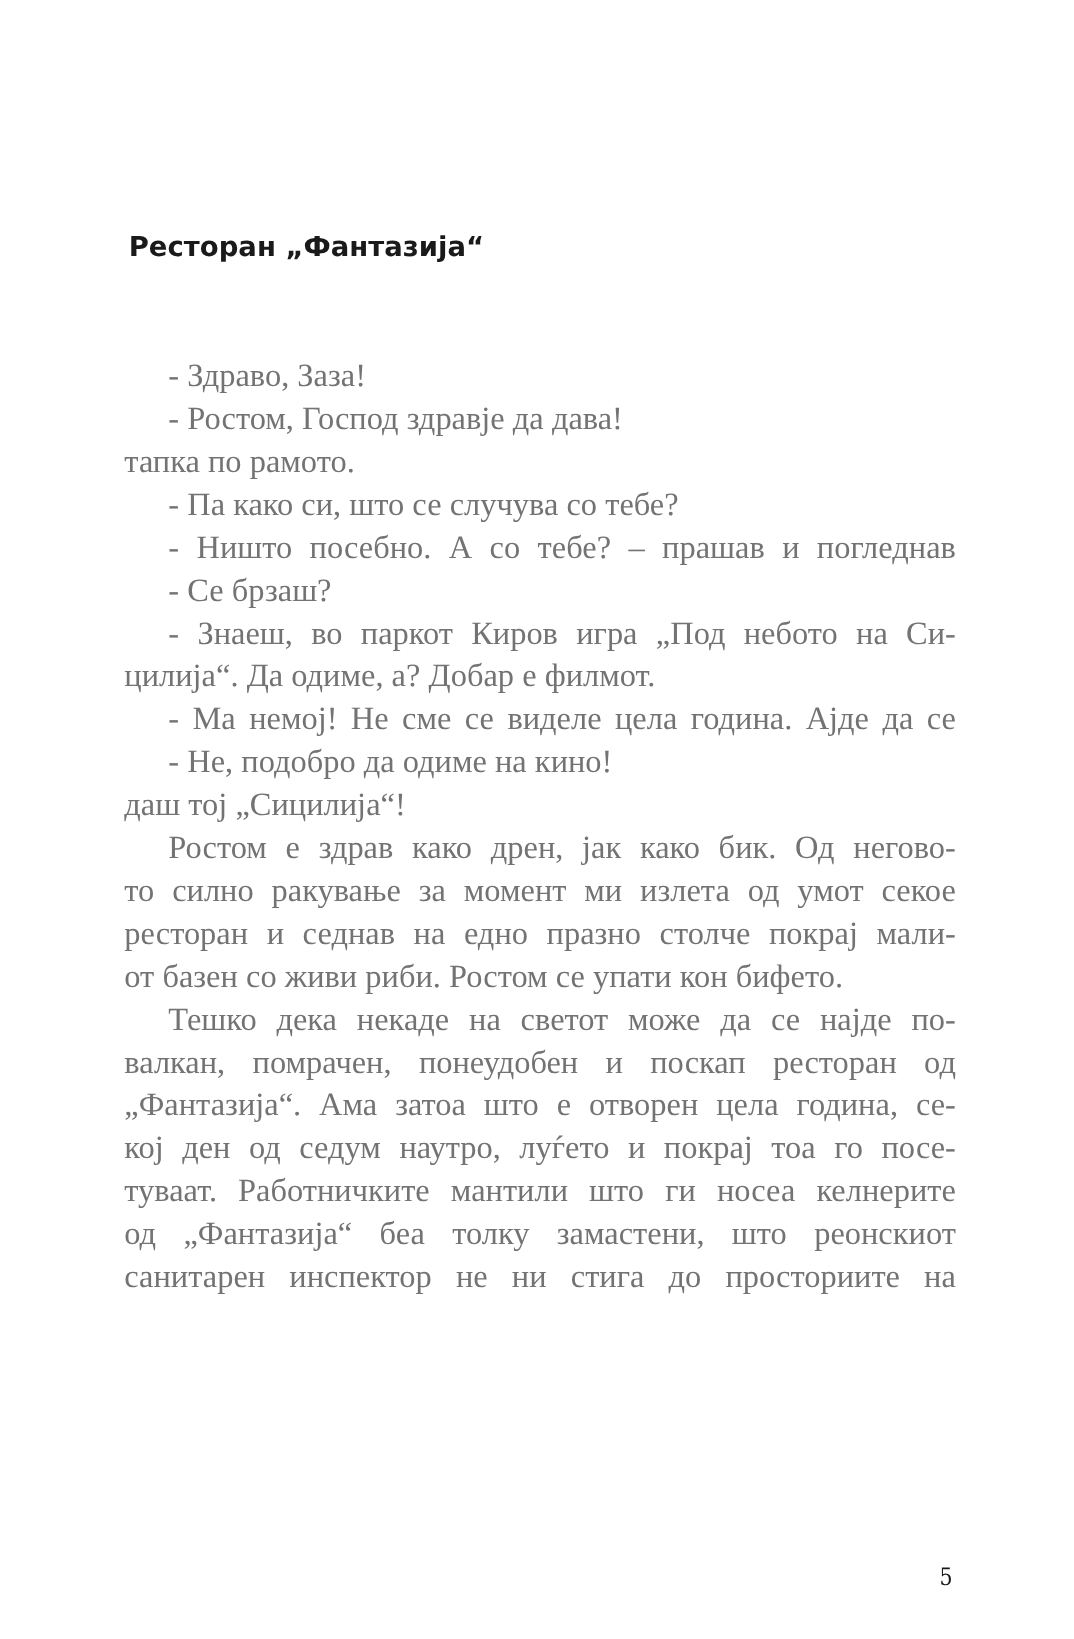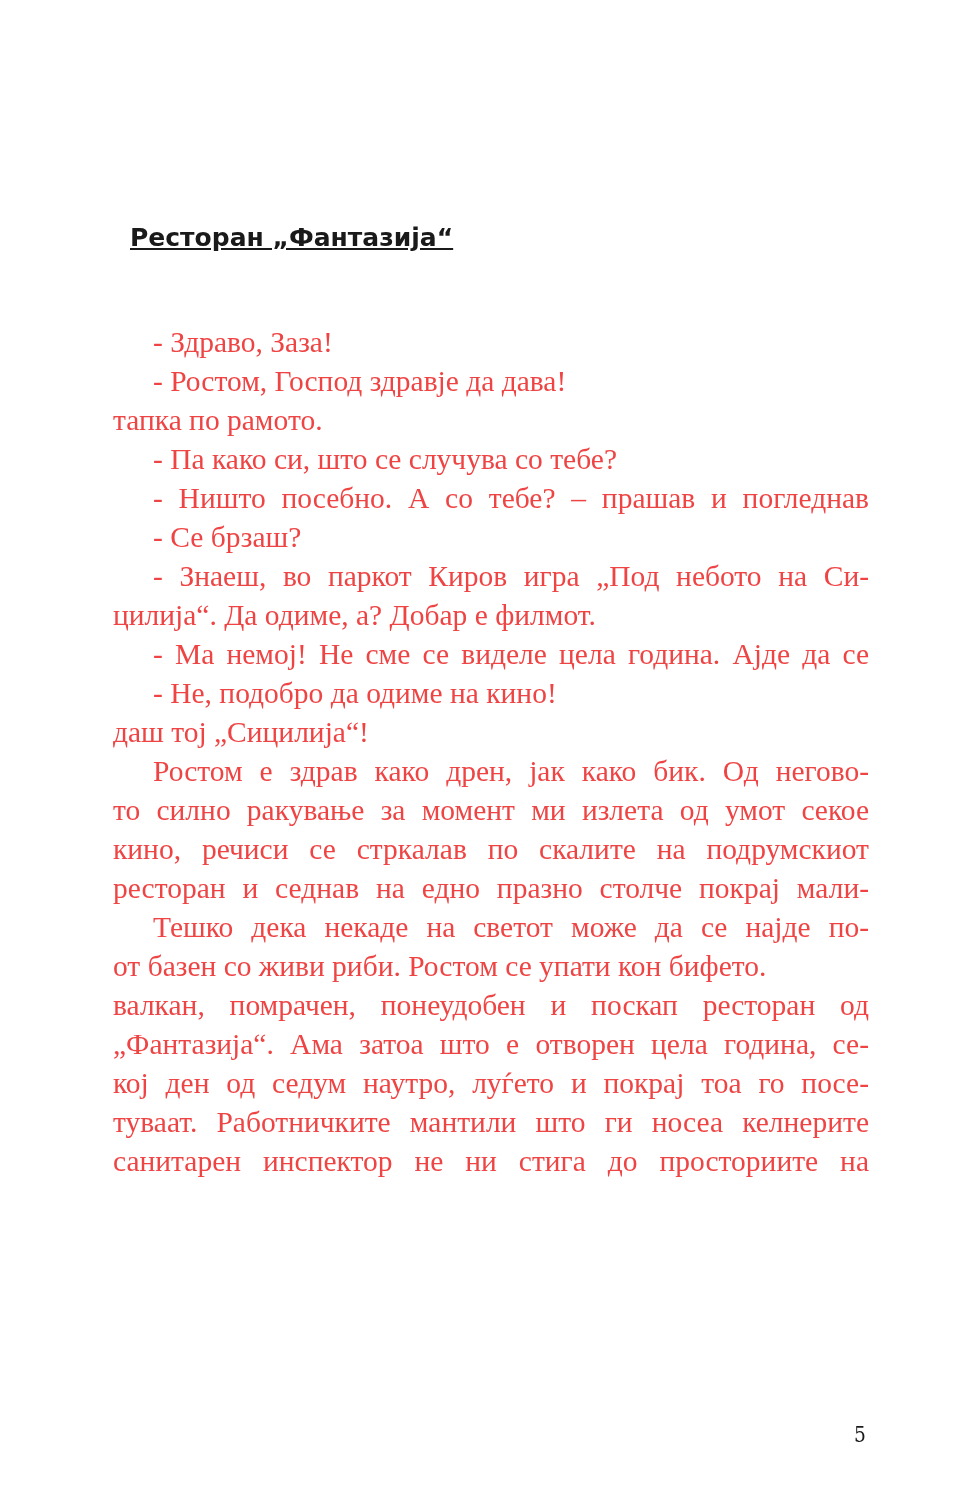--- a/index.html
+++ b/index.html
@@ -6,54 +6,54 @@
   body { width: 976px; height: 1490px; position: relative; overflow: hidden; }
   .page { position: absolute; left: 113px; top: 0; width: 756px; height: 1490px; }
   .title {
     position: absolute; top: 206px; left: 0;
     font-family: "DejaVu Sans", sans-serif; font-weight: bold;
     font-size: 25px; color: #1a1a1a; letter-spacing: 0px; white-space: nowrap;
   }
   .body {
     position: absolute; top: 323px; left: 0; width: 756px;
     font-family: "Liberation Serif", serif; font-size: 29.5px;
-    line-height: 39px; color: #ef4444;
+    line-height: 39px; color: #737373;
   }
   .line { display: block; height: 39px; white-space: nowrap; }
   .line.indent { padding-left: 40px; }
   .line.justify { text-align: justify; text-align-last: justify; }
   .pagenum {
     position: absolute; top: 1422px; left: 741px;
     font-family: "DejaVu Serif", serif; font-size: 22px; color: #1a1a1a;
     transform: scaleX(0.85); transform-origin: left;
   }
 </style>
 </head>
 <body>
 
 <div class="page">
-  <h1 class="title" style="margin:17px;text-decoration:underline;">Ресторан „Фантазија“</h1>
+  <h1 class="title" style="margin:4px;">Ресторан „Фантазија“</h1>
   <div class="body" id="body-text">
       <span class="line indent">- Здраво, Заза!</span>
       <span class="line indent">- Ростом, Господ здравје да дава!</span>
       <span class="line">тапка по рамото.</span>
       <span class="line indent">- Па како си, што се случува со тебе?</span>
       <span class="line indent justify">- Ништо посебно. А со тебе? – прашав и погледнав</span>
       <span class="line indent">- Се брзаш?</span>
       <span class="line indent justify">- Знаеш, во паркот Киров игра „Под небото на Си-</span>
       <span class="line">цилија“. Да одиме, а? Добар е филмот.</span>
       <span class="line indent justify">- Ма немој! Не сме се виделе цела година. Ајде да се</span>
       <span class="line indent">- Не, подобро да одиме на кино!</span>
       <span class="line">даш тој „Сицилија“!</span>
       <span class="line indent justify">Ростом е здрав како дрен, јак како бик. Од негово-</span>
       <span class="line justify">то силно ракување за момент ми излета од умот секое</span>
-      <span class="line justify">кино, речиси се стркалав по скалите на подрумскиот</span>
       <span class="line justify">ресторан и седнав на едно празно столче покрај мали-</span>
+      <span class="line">от базен со живи риби. Ростом се упати кон бифето.</span>
       <span class="line indent justify">Тешко дека некаде на светот може да се најде по-</span>
-      <span class="line">от базен со живи риби. Ростом се упати кон бифето.</span>
       <span class="line justify">валкан, помрачен, понеудобен и поскап ресторан од</span>
       <span class="line justify">„Фантазија“. Ама затоа што е отворен цела година, се-</span>
       <span class="line justify">кој ден од седум наутро, луѓето и покрај тоа го посе-</span>
       <span class="line justify">туваат. Работничките мантили што ги носеа келнерите</span>
+      <span class="line justify">од „Фантазија“ беа толку замастени, што реонскиот</span>
       <span class="line justify">санитарен инспектор не ни стига до просториите на</span>
     </div>
   <div class="pagenum">5</div>
 </div>
 
 </body></html>

